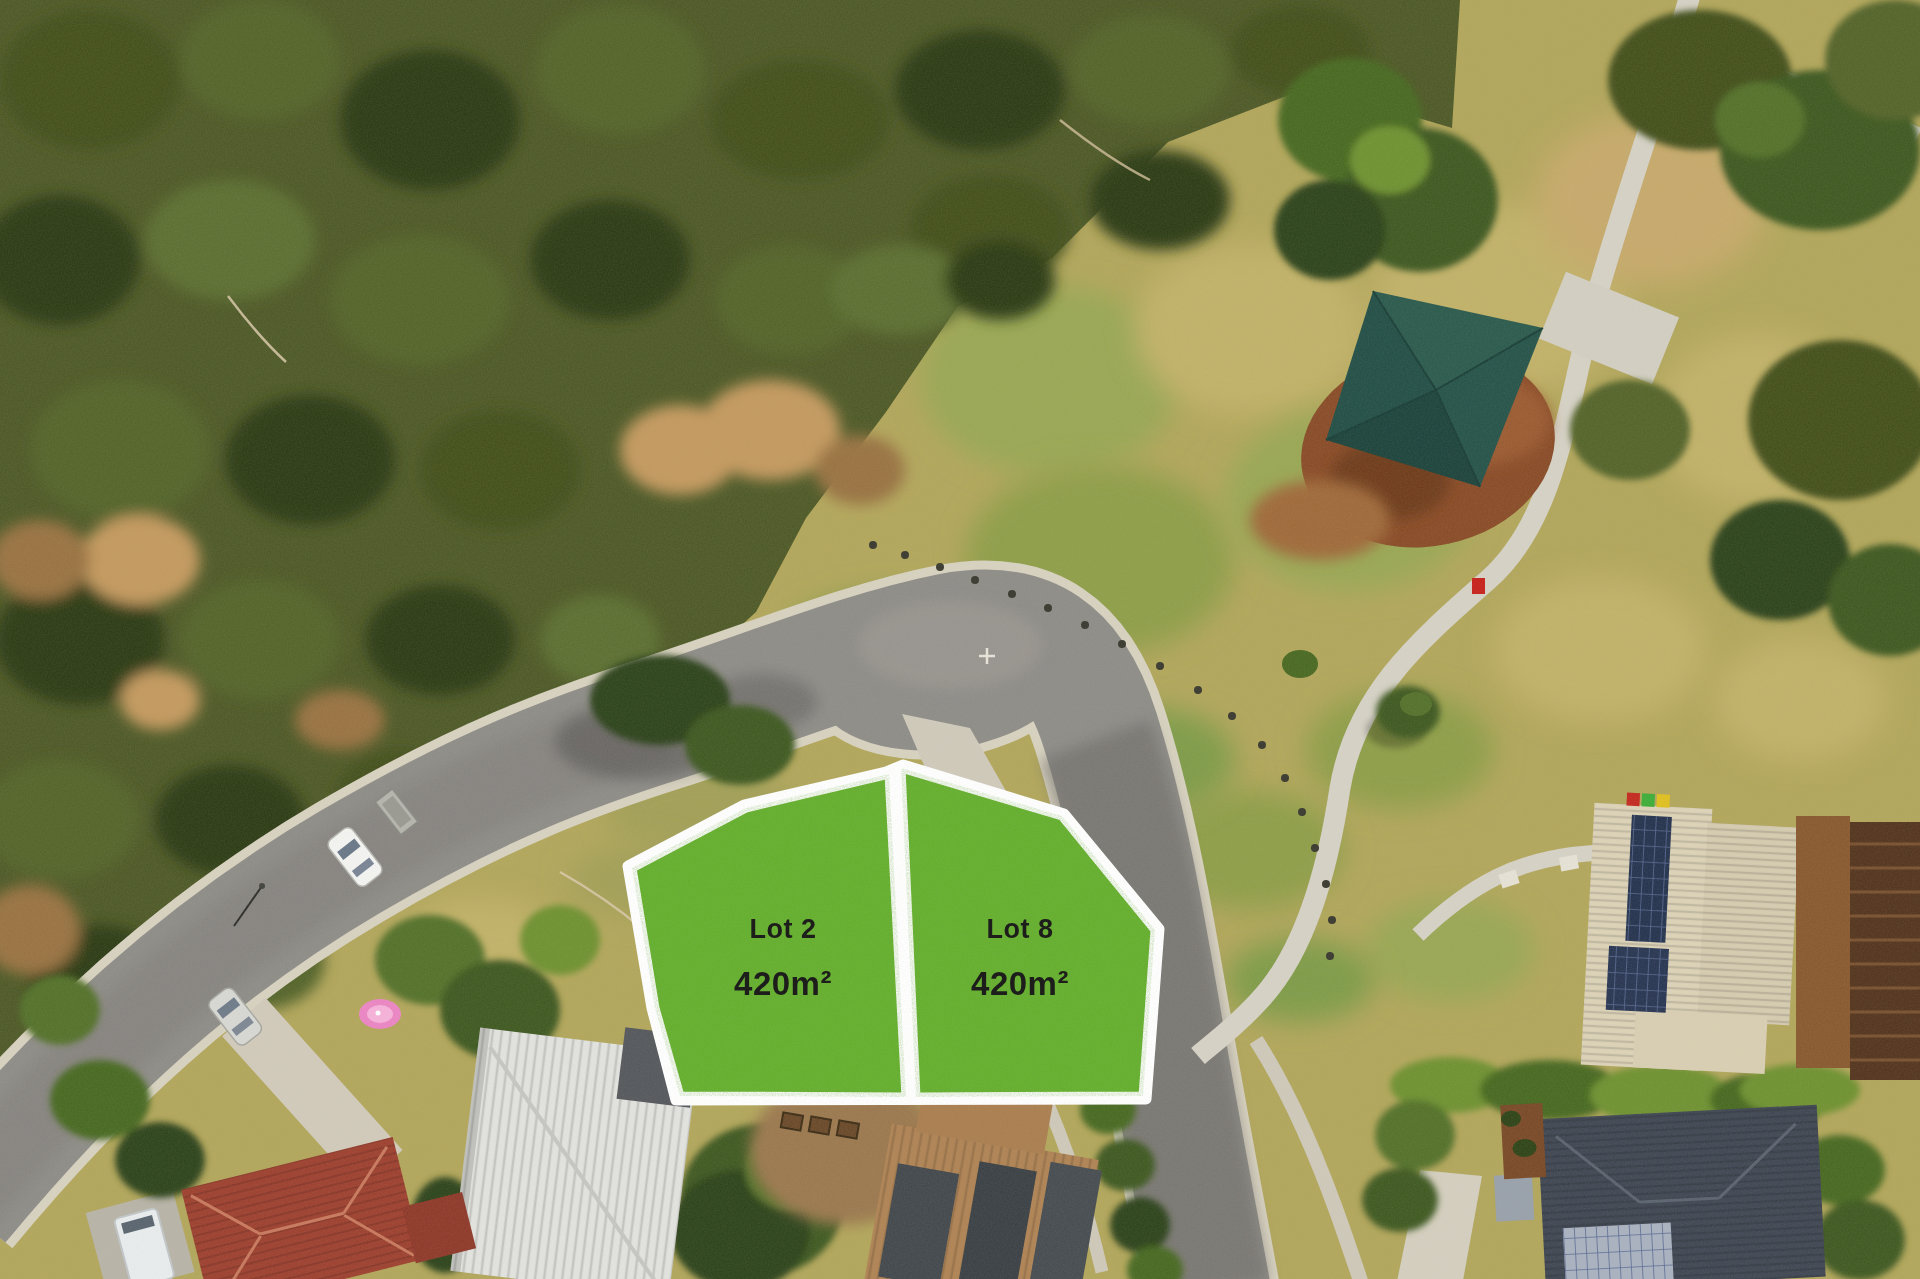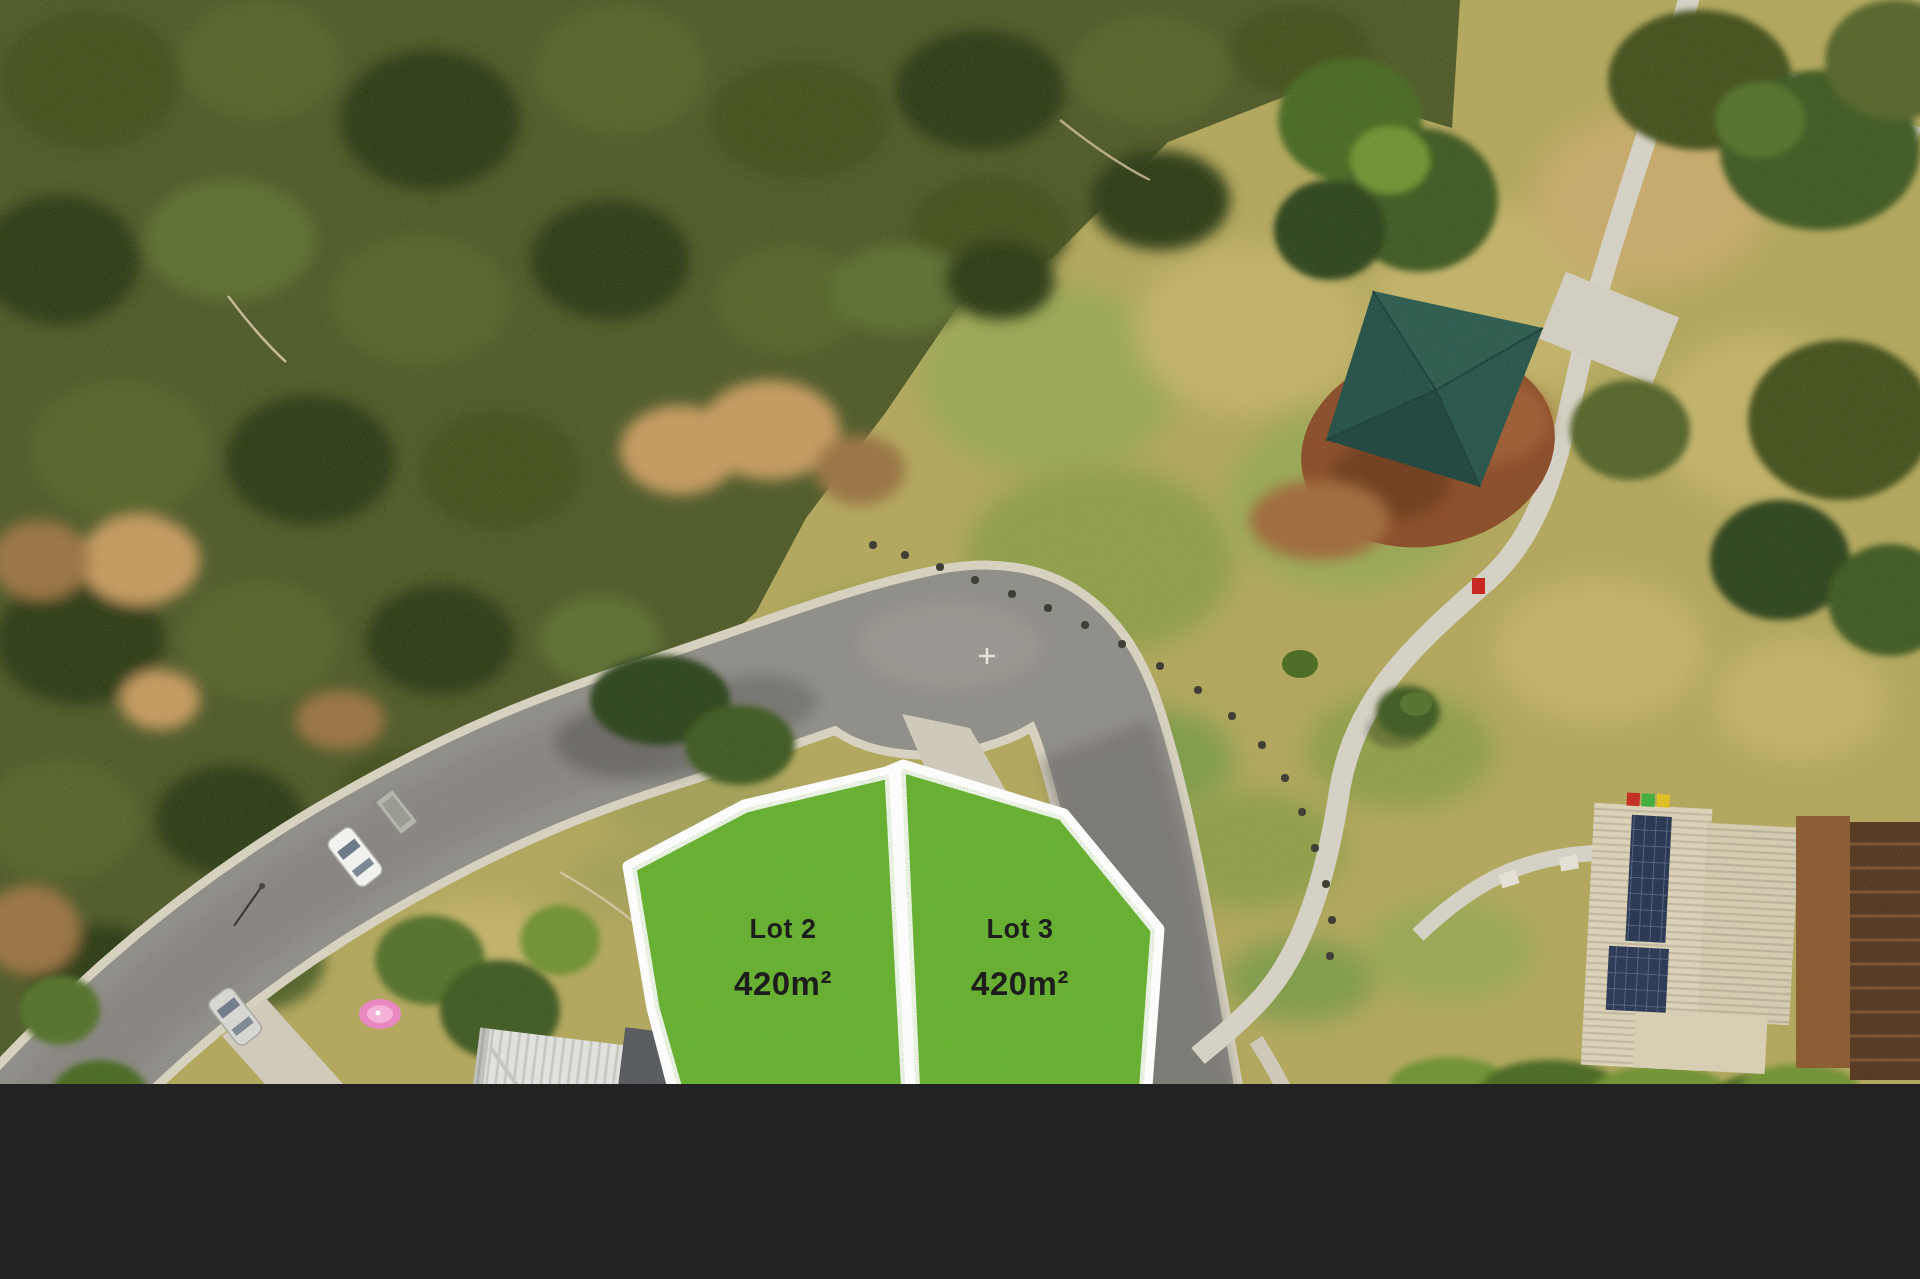--- a/index.html
+++ b/index.html
@@ -1,16 +1,16 @@
 <!DOCTYPE html>
 <html><head>
 <meta charset="utf-8">
 <style>
   html,body{margin:0;padding:0;background:#222;}
-  #stage{position:relative;width:1920px;height:1084px;overflow:hidden;font-family:"Liberation Sans",sans-serif;}
+  #stage{position:relative;width:1920px;height:1279px;overflow:hidden;font-family:"Liberation Sans",sans-serif;}
   #stage svg{position:absolute;inset:0;display:block;}
   .label{position:absolute;transform:translate(-50%,-50%);font-weight:bold;color:#1d1d1b;white-space:nowrap;letter-spacing:.5px;}
   .lot-name{font-size:27px;}
   .lot-area{font-size:33px;}
   
   .b1{fill:#2f3d16}.b2{fill:#55652c}.b3{fill:#5d7030}.b4{fill:#44511f}
   .t1{fill:#c49a5e}.t2{fill:#9a7342}.t3{fill:#c7aa6c}
   .g1{fill:#8f9f48}.g2{fill:#c2b269}.g3{fill:#9aa855}.g4{fill:#7f9c4a}.g5{fill:#a3a058}
   .tr1{fill:#3f5a20}.tr2{fill:#2e451a}.tr3{fill:#55722c}.tr4{fill:#4a6a22}.tr5{fill:#6f9230}
 </style>
@@ -366,15 +366,15 @@
   <polygon points="901,768 1062,816 1155,930 1143,1096 916,1097" fill="#63b02a" stroke="#ffffff" stroke-width="9" stroke-linejoin="round"></polygon>
   <polygon points="632,868 746,808 889,774 906,1097 680,1096 655,1008" fill="#3a7a12" filter="url(#turf)" opacity="0.55"></polygon>
   <polygon points="901,768 1062,816 1155,930 1143,1096 916,1097" fill="#3a7a12" filter="url(#turf)" opacity="0.55"></polygon>
 </g>
 
 <rect x="0" y="0" width="1920" height="1279" fill="#808078" filter="url(#grain)" opacity="0.5"></rect>
 </svg>
 
 <div class="label lot-name" style="left:783px;top:929px">Lot 2</div>
 <div class="label lot-area" style="left:783px;top:984px">420m²</div>
-<div class="label lot-name" style="left:1020px;top:929px">Lot 3</div>
+<div class="label lot-name" style="left:1020px;top:929px">Lot 8</div>
 <div class="label lot-area" style="left:1020px;top:984px">420m²</div>
 </div>
 
 </body></html>

